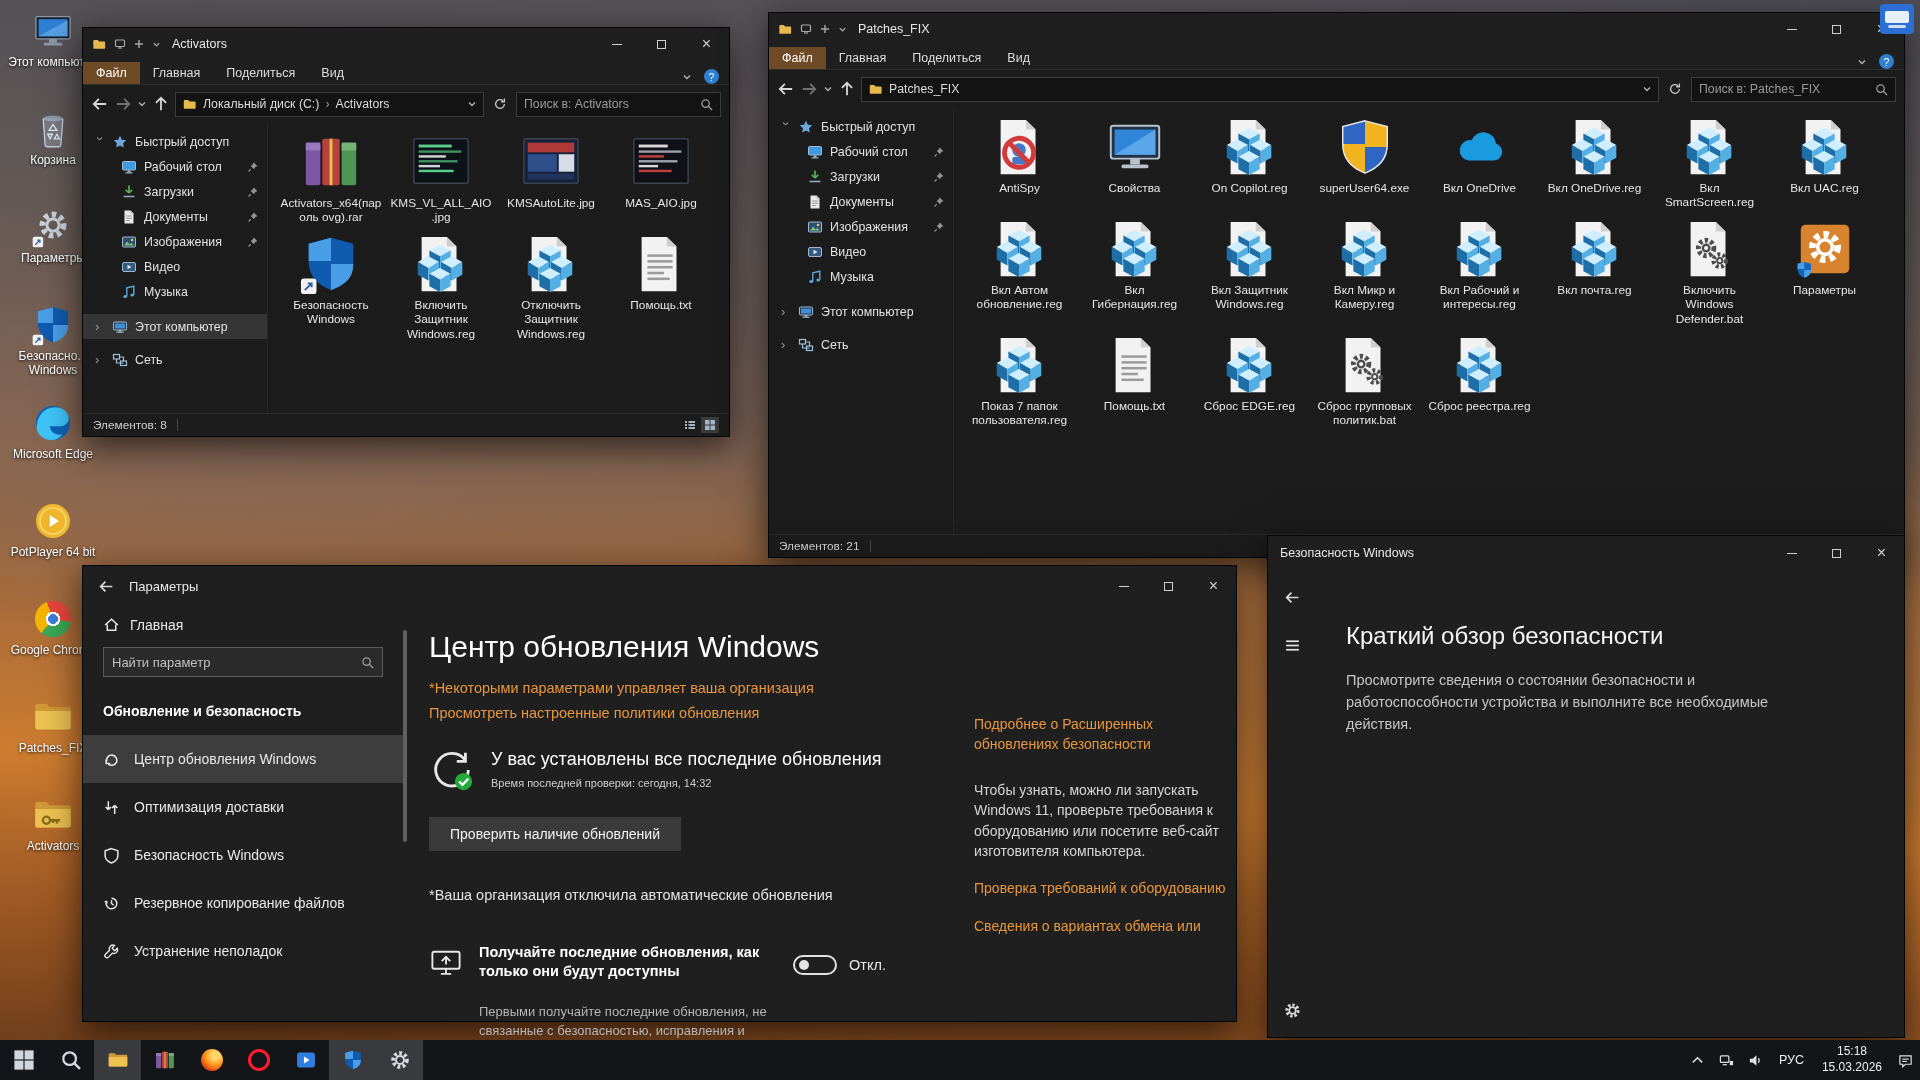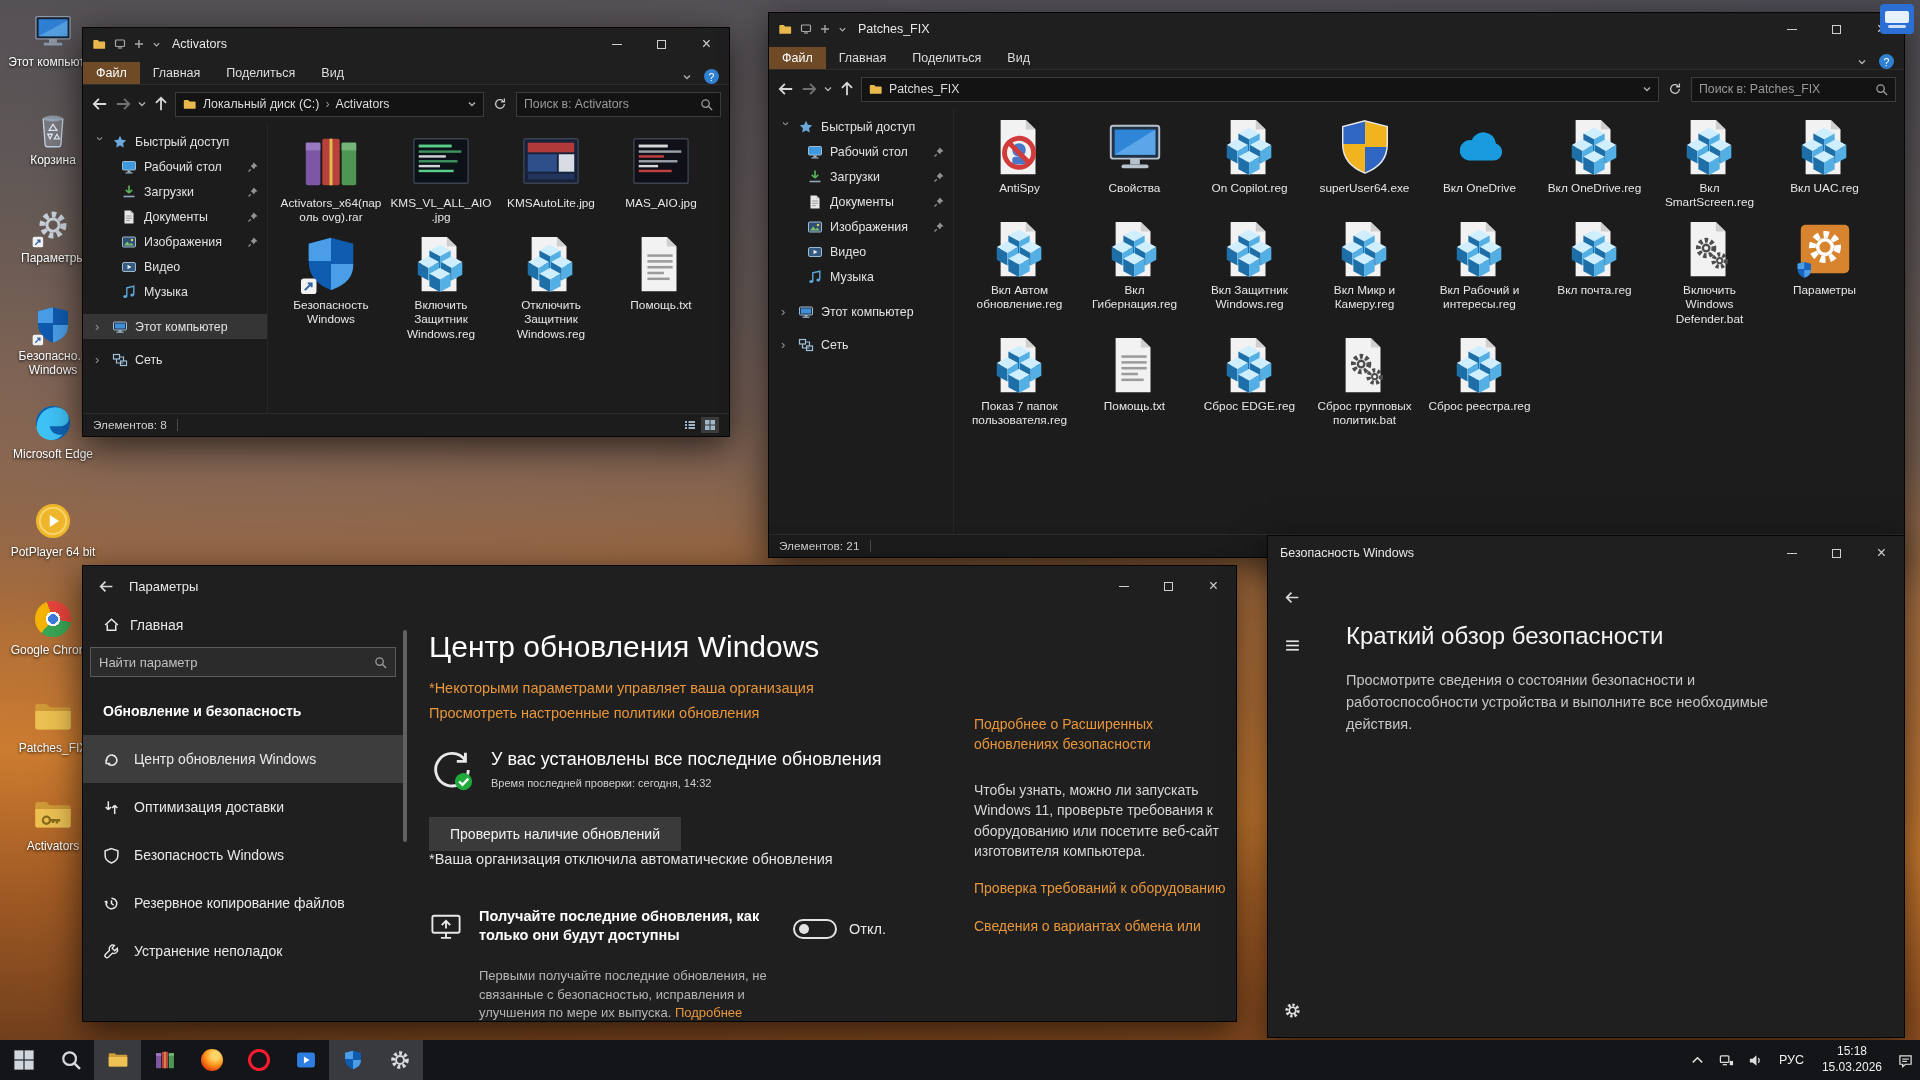--- a/index.html
+++ b/index.html
@@ -90,39 +90,39 @@
 #win-settings{background:#1f1f1f}
 .s-titlebar{height:40px;display:flex;align-items:center;flex:none}
 .s-back{width:46px;height:40px;display:flex;align-items:center;justify-content:center}
 .s-back svg{width:17px;height:17px}
 .s-title{font-size:13px}
 .s-body{flex:1;display:flex;min-height:0;position:relative}
 .s-side{width:320px;flex:none;display:flex;flex-direction:column}
 .home-row{display:flex;align-items:center;gap:10px;padding:10px 20px 0;font-size:14px}
 .nav-ic16{width:17px;height:17px;display:inline-flex;flex:none}
 .nav-ic16 svg{width:100%;height:100%}
-.s-search{margin:14px 7px 0;height:30px;background:#2b2b2b;border:1px solid #5a5a5a;display:flex;align-items:center;padding:0 8px;gap:6px}
+.s-search{margin:14px 20px 0;height:30px;background:#2b2b2b;border:1px solid #5a5a5a;display:flex;align-items:center;padding:0 8px;gap:6px}
 .s-search input{flex:1;background:none;border:none;outline:none;color:#d8d8d8;font-size:13px;font-family:inherit;min-width:0}
 .s-search input::placeholder{color:#c0c0c0}
 .s-section{padding:26px 20px 16px;font-size:14px;font-weight:bold;color:#fff}
 .nav-item{height:48px;display:flex;align-items:center;gap:14px;padding:0 20px;font-size:14px;color:#e8e8e8}
 .nav-item.selected{background:#3d3d3d}
 .s-scrollthumb{position:absolute;left:320px;top:24px;width:4px;height:212px;background:#616161;border-radius:2px}
 .s-main{flex:1;position:relative;padding:24px 0 0 26px;min-width:0}
 .s-h1{font-size:30px;font-weight:300;color:#fff}
 .olink{color:#e8963c}
 .s-note{margin-top:16px;font-size:14.5px;color:#e8963c;width:540px}
 .s-link{margin-top:9px;font-size:14.5px}
 .s-statusrow{margin-top:26px;display:flex;gap:16px;align-items:flex-start}
 .s-statusicon{width:46px;height:46px;flex:none}
 .s-statusicon svg{width:100%;height:100%}
 .s-status-title{font-size:18px;color:#fff;padding-top:2px}
 .s-status-sub{margin-top:7px;font-size:11px;color:#cfcfcf}
 .s-btn{display:inline-block;margin-top:24px;padding:9px 21px;background:#3a3a3a;color:#f2f2f2;font-size:14px}
-.s-orgnote{font-size:14.5px;color:#e4e4e4}
+.s-orgnote{margin-top:36px;font-size:14.5px;color:#e4e4e4}
 .toggle-block{margin-top:40px;display:grid;grid-template-columns:46px 310px 160px;column-gap:4px}
 .tgl-ic{width:34px;height:34px;margin-top:2px}
 .tgl-ic svg{width:100%;height:100%}
 .tgl-title{font-size:14.5px;font-weight:bold;color:#fff;line-height:1.3;padding-right:20px}
 .tgl-side{display:flex;align-items:center;gap:12px;margin-top:6px}
 .toggle{width:44px;height:20px;border:2px solid #e2e2e2;border-radius:11px;position:relative;flex:none}
 .toggle::after{content:"";position:absolute;left:4px;top:3px;width:10px;height:10px;border-radius:50%;background:#e2e2e2}
 .tgl-state{font-size:14.5px}
 .tgl-desc{grid-column:2;margin-top:22px;font-size:13px;color:#b5b5b5;line-height:1.45;width:308px}
 .s-aside{position:absolute;left:571px;top:91px;width:264px}

